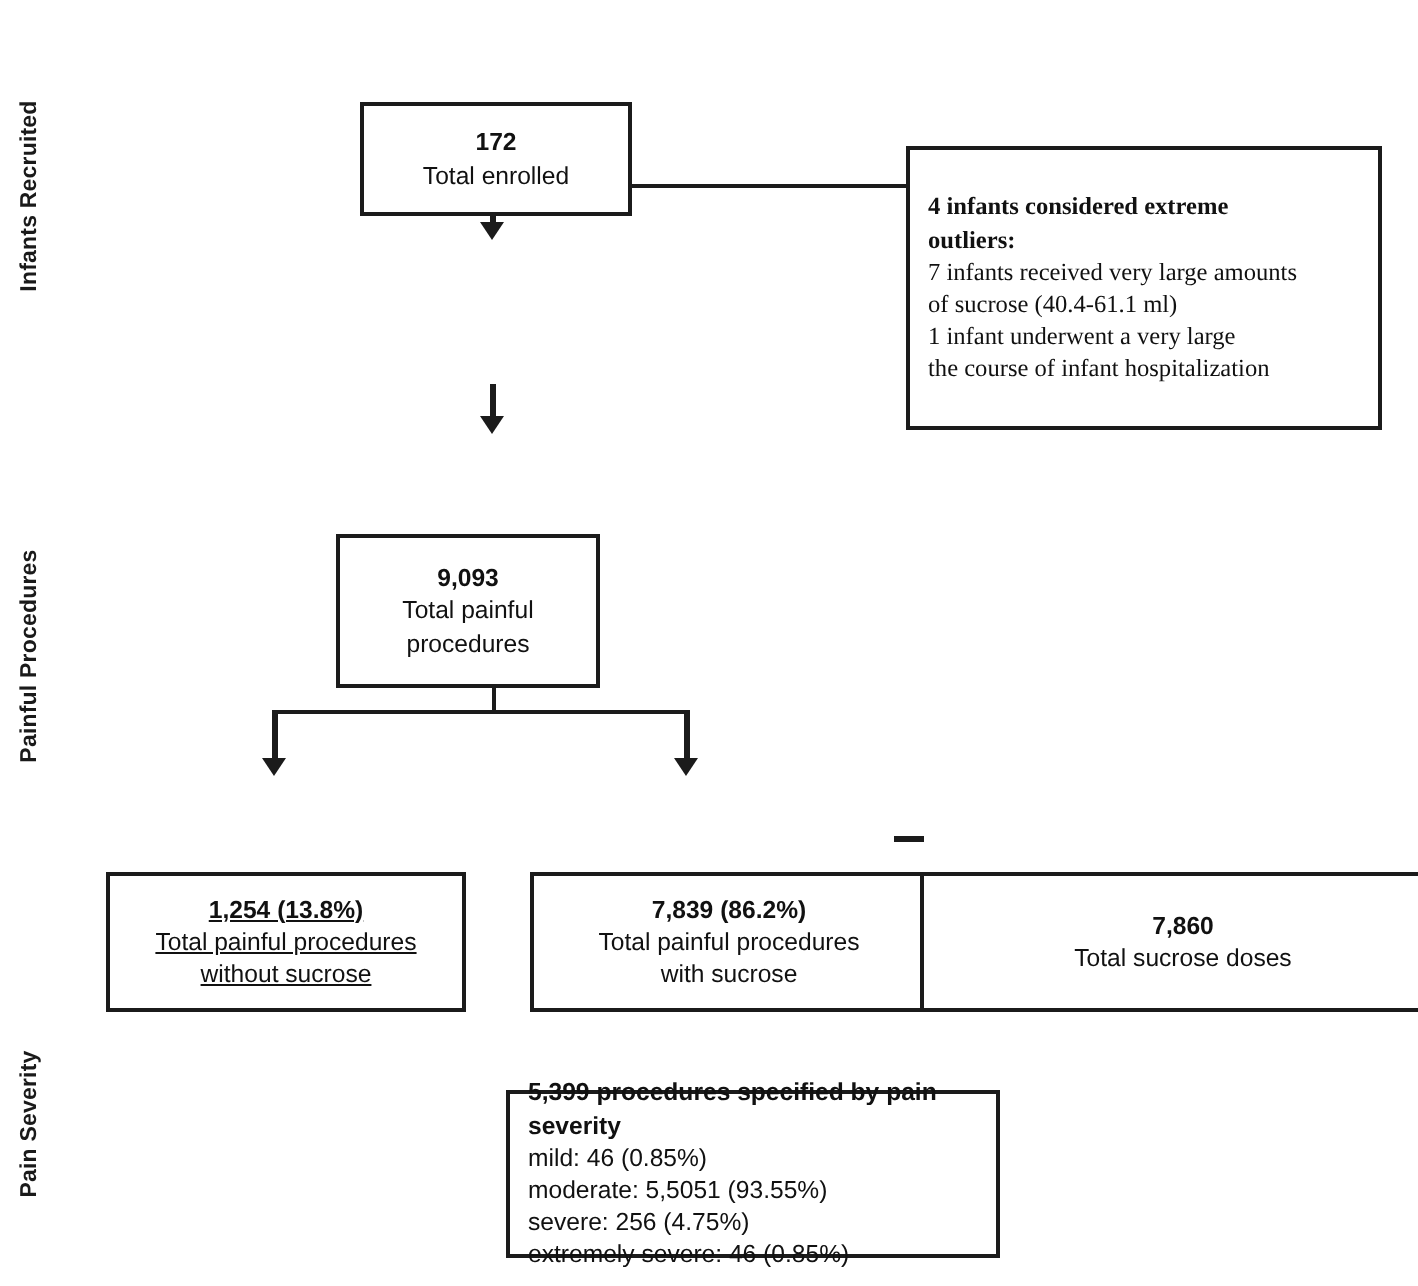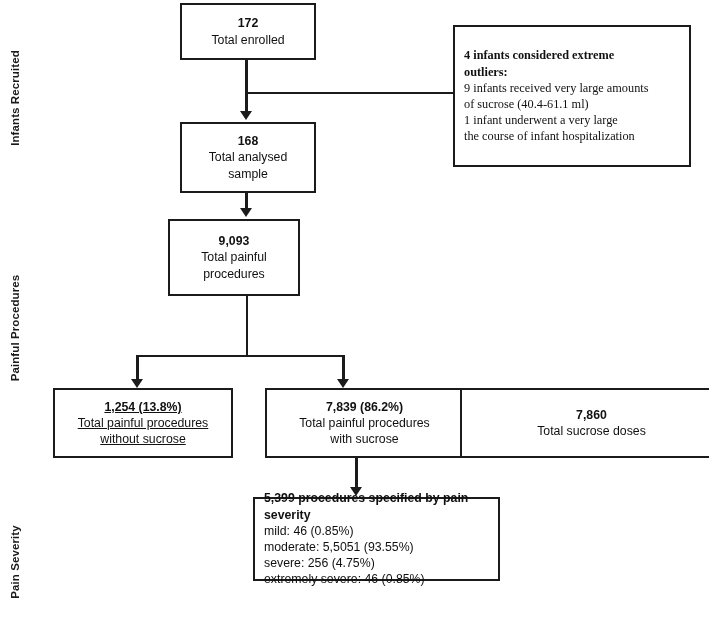--- a/index.html
+++ b/index.html
@@ -35,20 +35,21 @@
   
   .box {
     position: absolute;
     box-sizing: border-box;
     background: #ffffff;
     border: 2px solid #1b1b1b;
     display: flex;
     flex-direction: column;
     justify-content: center;
     z-index: 3;
+    margin-top: 48px;
   }
   .box.centered { align-items: center; text-align: center; }
   .box.left-align { align-items: flex-start; text-align: left; }
 
   .box .line {
     font-size: 12.3px;
     line-height: 1.32;
     color: #111111;
     white-space: nowrap;
   }
@@ -118,31 +119,26 @@
   <div class="arrowhead" style="left:350px; top:487px;"></div>
 
   <div class="box centered box-pad-c" style="left:180px; top:3px; width:136px; height:57px;">
     <div class="line bold">172</div>
     <div class="line">Total enrolled</div>
   </div>
 
   <div class="box left-align box-pad-l" style="left:453px; top:25px; width:238px; height:142px;font-family:Liberation Serif, serif;">
     <div class="line bold">4 infants considered extreme</div>
     <div class="line bold">outliers:</div>
-    <div class="line">9 infants received very large amounts</div>
+    <div class="line">7 infants received very large amounts</div>
     <div class="line">of sucrose (40.4-61.1 ml)</div>
     <div class="line">1 infant underwent a very large</div>
     <div class="line">the course of infant hospitalization</div>
   </div>
 
-  <div class="box centered box-pad-c" style="left:180px; top:122px; width:136px; height:71px;">
-    <div class="line bold">168</div>
-    <div class="line">Total analysed</div>
-    <div class="line">sample</div>
-  </div>
 
   <div class="box centered box-pad-c" style="left:168px; top:219px; width:132px; height:77px;">
     <div class="line bold">9,093</div>
     <div class="line">Total painful</div>
     <div class="line">procedures</div>
   </div>
 
   <div class="box centered box-pad-c" style="left:53px; top:388px; width:180px; height:70px;text-decoration:underline;">
     <div class="line bold">1,254 (13.8%)</div>
     <div class="line">Total painful procedures</div>

